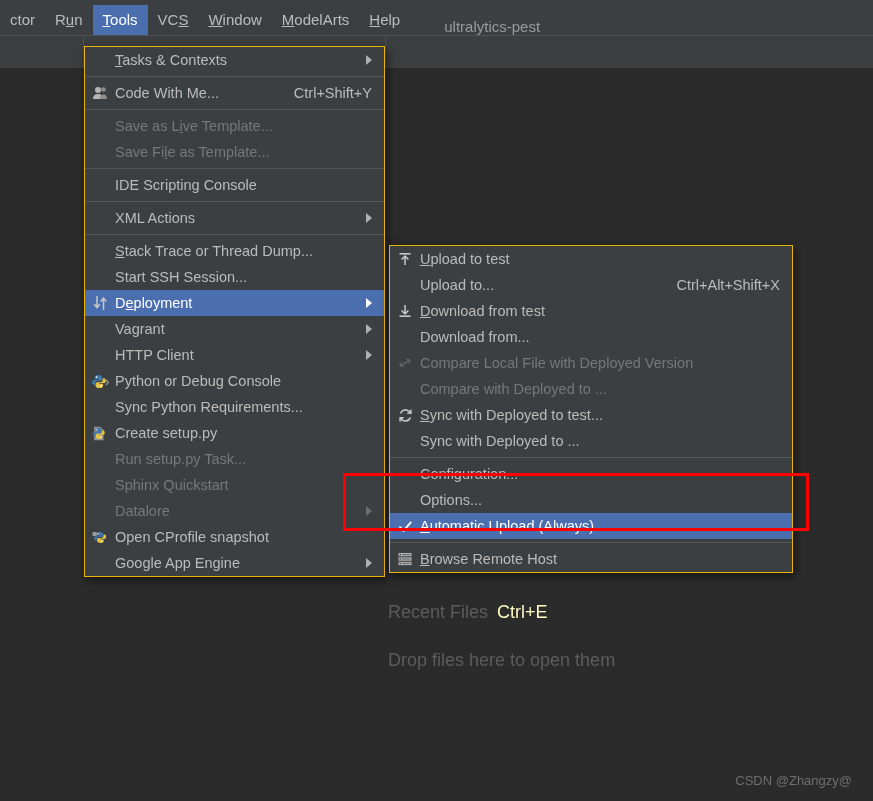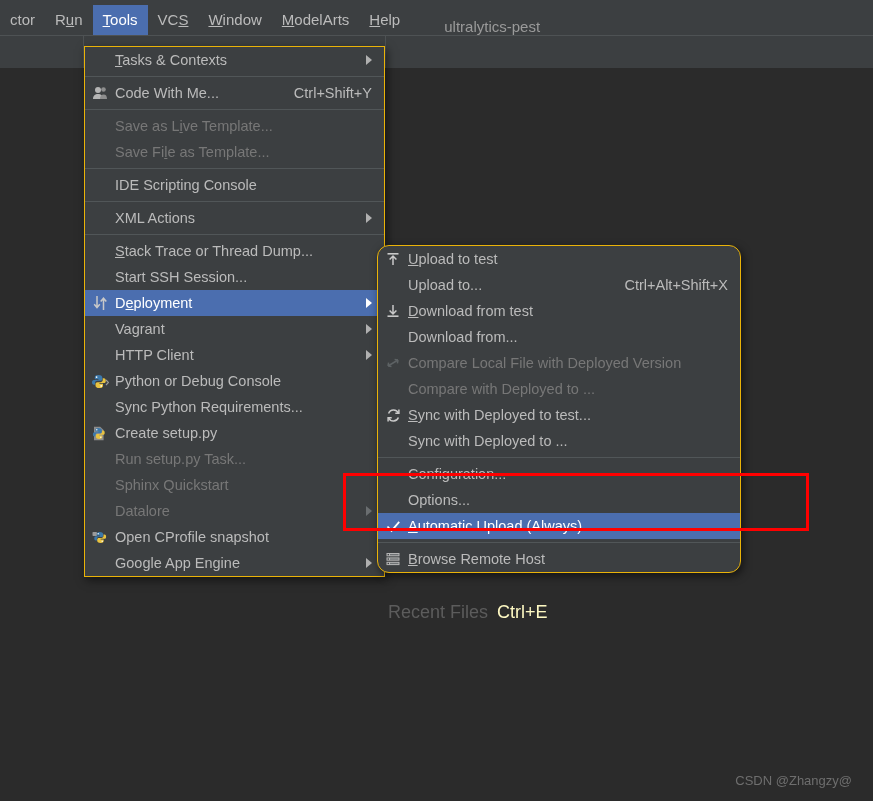--- a/index.html
+++ b/index.html
@@ -139,24 +139,23 @@
   }
 
   
   #tools-menu {
     left: 84px;
     top: 35px;
     width: 301px;
   }
   
   #deployment-menu {
-    left: 377px;
+    left: 389px;
     top: 234px;
-    width: 364px;
-    border-radius: 12px;
+    width: 404px;
   }
 
   
   #red-box {
     position: absolute;
     left: 343px;
     top: 473px;
     width: 466px;
     height: 58px;
     border: 3px solid #ff0000;
@@ -181,20 +180,21 @@
     </div>
 
   <div id="toolbar-strip">
     <div class="divline" style="left:83px;"></div>
     <div class="divline" style="left:385px;"></div>
   </div>
 
   <div id="editor-hints">
       <div class="hint-row"><span>Go to File</span><span class="key">Ctrl+Shift+N</span></div>
       <div class="hint-row"><span>Recent Files</span><span class="key">Ctrl+E</span></div>
+      <div class="hint-row"><span>Drop files here to open them</span></div>
     </div>
 
   <div id="watermark">CSDN @Zhangzy@</div>
 
   <div class="popup" id="tools-menu">
       <div class="menu-item">
         <span class="ico"></span>
         <span class="lbl"><span class="u">T</span>asks &amp; Contexts</span>
         <span class="arrow">
           <svg width="8" height="10" viewBox="0 0 8 10">

